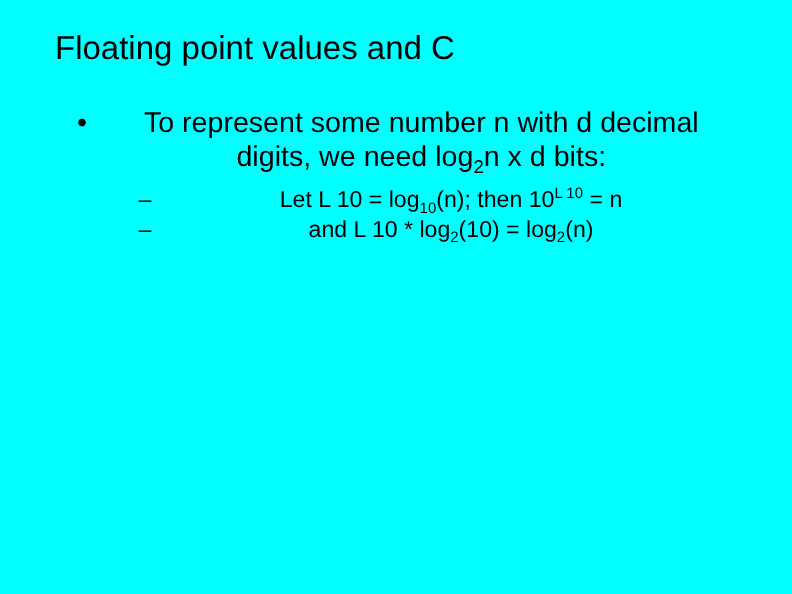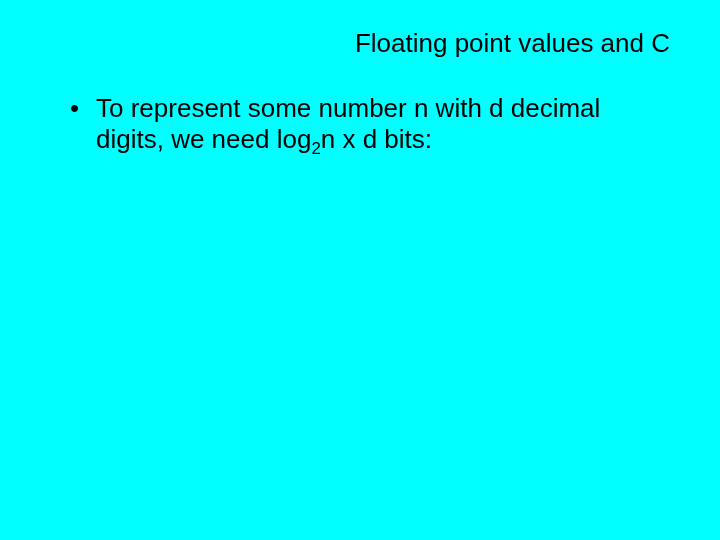--- a/index.html
+++ b/index.html
@@ -10,28 +10,29 @@
     font-family: Arial, Helvetica, sans-serif;
     color: #000;
     overflow: hidden;
   }
   .slide {
     width: 100%;
     height: 100%;
     padding: 28px 50px 20px 50px;
   }
   h1 {
-    text-align: right;
-    font-size: 26px;
+    text-align: left;
+    font-size: 30px;
     font-weight: normal;
     margin-bottom: 34px;
   }
   ul.outer {
     list-style: none;
     padding-left: 20px;
+    text-align: center;
   }
   ul.outer > li {
     font-size: 26px;
     line-height: 1.18;
     margin-bottom: 14px;
     position: relative;
     padding-left: 26px;
   }
   ul.outer > li::before {
     content: "•";
@@ -66,18 +67,24 @@
 
 <div class="slide">
   <h1>Floating point values and C</h1>
 
   <ul class="outer">
 
     <li>
       <span>To represent some number n with d decimal digits, we need log</span><sub>2</sub><span>n x d bits:</span>
 
       <ul class="inner">
+        <li>
+          <span>Let L 10 = log</span><sub>10</sub><span>(n); then 10</span><sup>L 10</sup><span> = n</span>
+        </li>
+        <li>
+          <span>and L 10 * log</span><sub>2</sub><span>(10) = log</span><sub>2</sub><span>(n)</span>
+        </li>
       </ul>
     </li>
 
 
   </ul>
 </div>
 
 </body></html>

